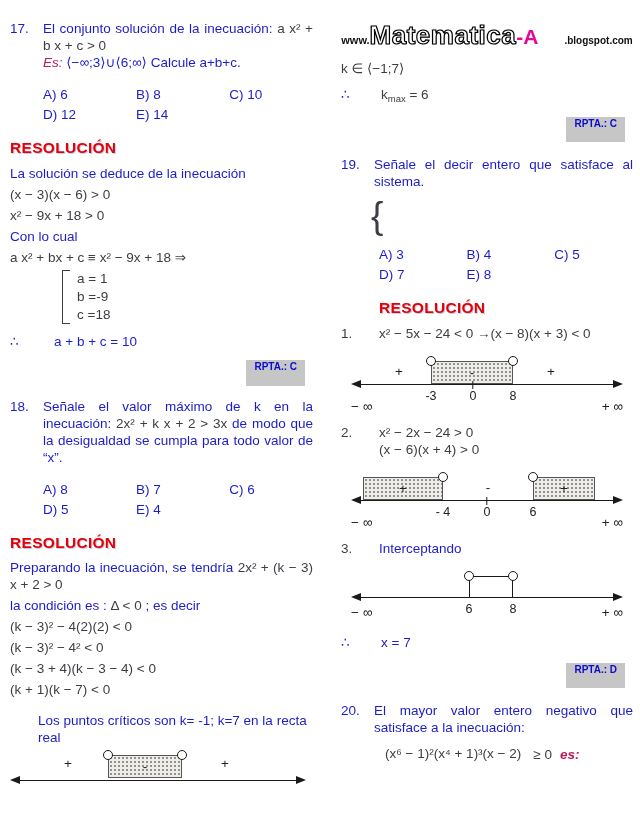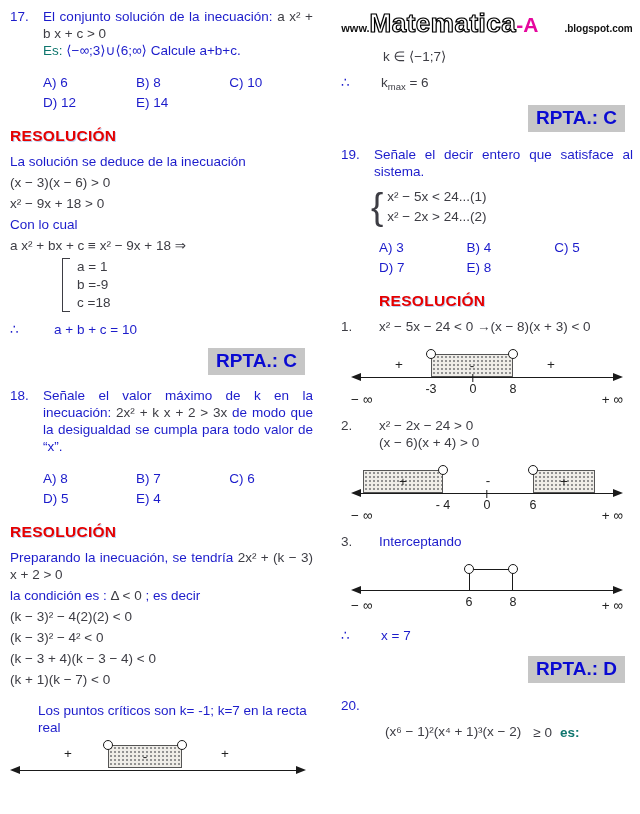--- a/index.html
+++ b/index.html
@@ -1,35 +1,35 @@
 <!DOCTYPE html>
 <html><head>
 <meta charset="utf-8">
 <style>
   html,body{margin:0;padding:0;background:#ffffff;}
   .page{position:relative;width:640px;height:814px;background:#fff;overflow:hidden;
         font-family:"Liberation Sans",sans-serif;font-size:13.5px;line-height:1.26;color:#222;}
-  .col{position:absolute;top:4px;}
+  .col{position:absolute;top:16px;}
   .col.left{left:10px;width:303px;}
   .col.right{left:341px;width:292px;}
 
   .blue{color:#1c1ccb;}
-  .red{color:#0f766e;}
+  .red{color:#be185d;font-style:italic;}
   .math{color:#3d3d44;}
 
   .problem{display:flex;margin-top:4px;}
   .pnum{flex:none;width:33px;}
   .ptext{flex:1;text-align:justify;}
   .opts{display:grid;grid-template-columns:1fr 1fr .9fr;margin:15px 0 0 33px;row-gap:3px;}
 
   .res-h{color:#e60000;font-weight:700;font-size:15.5px;letter-spacing:.3px;margin:15px 0 7px;
          text-shadow:1px 1px 0 rgba(140,180,235,.6);}
   .mline{margin:4px 0;}
   .badge-row{display:flex;justify-content:flex-end;margin:10px 8px 4px 0;}
-  .rpta{background:#c6c6c6;color:#0a0ad2;font-weight:700;font-size:19px;padding:1px 8px 2px;}
+  .rpta{background:#c6c6c6;color:#0a0ad2;font-weight:700;font-size:10px;padding:1px 8px 12px;}
 
   .tfrow{display:flex;margin:9px 0 2px;}
   .tf{flex:none;}
 
   .abcrow{display:flex;margin:4px 0 4px 52px;}
   .abracket{width:7px;border:1.6px solid #3d3d44;border-right:none;margin-right:7px;}
   .abc > div{line-height:1.35;}
 
   .system{display:flex;align-items:center;margin:7px 0 4px 30px;}
   .sysbrace{font-size:37px;line-height:1;margin-right:4px;font-weight:400;}
@@ -176,44 +176,40 @@
       <div class="arr r" style="right:0;top:22px"></div>
     </div>
   </div>
 
   <div class="col right">
 
     <div class="logo">
       <span class="l-www">www.</span><span class="l-name">Matematica</span><span class="l-a">-A</span><span class="l-dom">.blogspot.com</span>
     </div>
 
-    <div class="math" style="margin-left:42px">k ∈ ⟨−1;7⟩</div>
+    <div class="math" style="">k ∈ ⟨−1;7⟩</div>
 
     <div class="tfrow">
       <span class="tf blue" style="width:40px">∴</span>
       <span class="math">
         <span>k</span><span class="sub">max</span><span> = 6</span>
       </span>
     </div>
 
     <div class="badge-row" style="margin-top:12px">
       <span class="rpta">RPTA.: C</span>
     </div>
 
     <div class="problem" style="margin-top:14px">
       <div class="pnum blue">19.</div>
       <div class="ptext blue">Señale el decir entero que satisface al sistema.</div>
     </div>
 
     <div class="system">
       <span class="sysbrace math">{</span>
-      <div class="syslines">
-        <div class="math">x² − 5x &lt; 24...(1)</div>
-        <div class="math">x² − 2x &gt; 24...(2)</div>
-      </div>
     </div>
 
     <div class="opts blue" style="margin-top:12px;margin-left:38px">
       <span>A) 3</span>
       <span>B) 4</span>
       <span>C) 5</span>
       <span>D) 7</span>
       <span>E) 8</span>
     </div>
 
@@ -294,20 +290,21 @@
       <span class="tf blue" style="width:40px">∴</span>
       <span class="blue">x = 7</span>
     </div>
 
     <div class="badge-row" style="margin-top:12px">
       <span class="rpta">RPTA.: D</span>
     </div>
 
     <div class="problem" style="margin-top:14px">
       <div class="pnum blue">20.</div>
+      <div class="ptext blue">El mayor valor entero negativo que satisface a la inecuación:</div>
     </div>
 
     <div class="fracwrap math">
       <div class="frac">
         <div class="fn">(x⁶ − 1)²(x⁴ + 1)³(x − 2)</div>
       </div>
       <span class="fracrel">≥ 0</span>
       <span class="fraces red">es:</span>
     </div>
 

